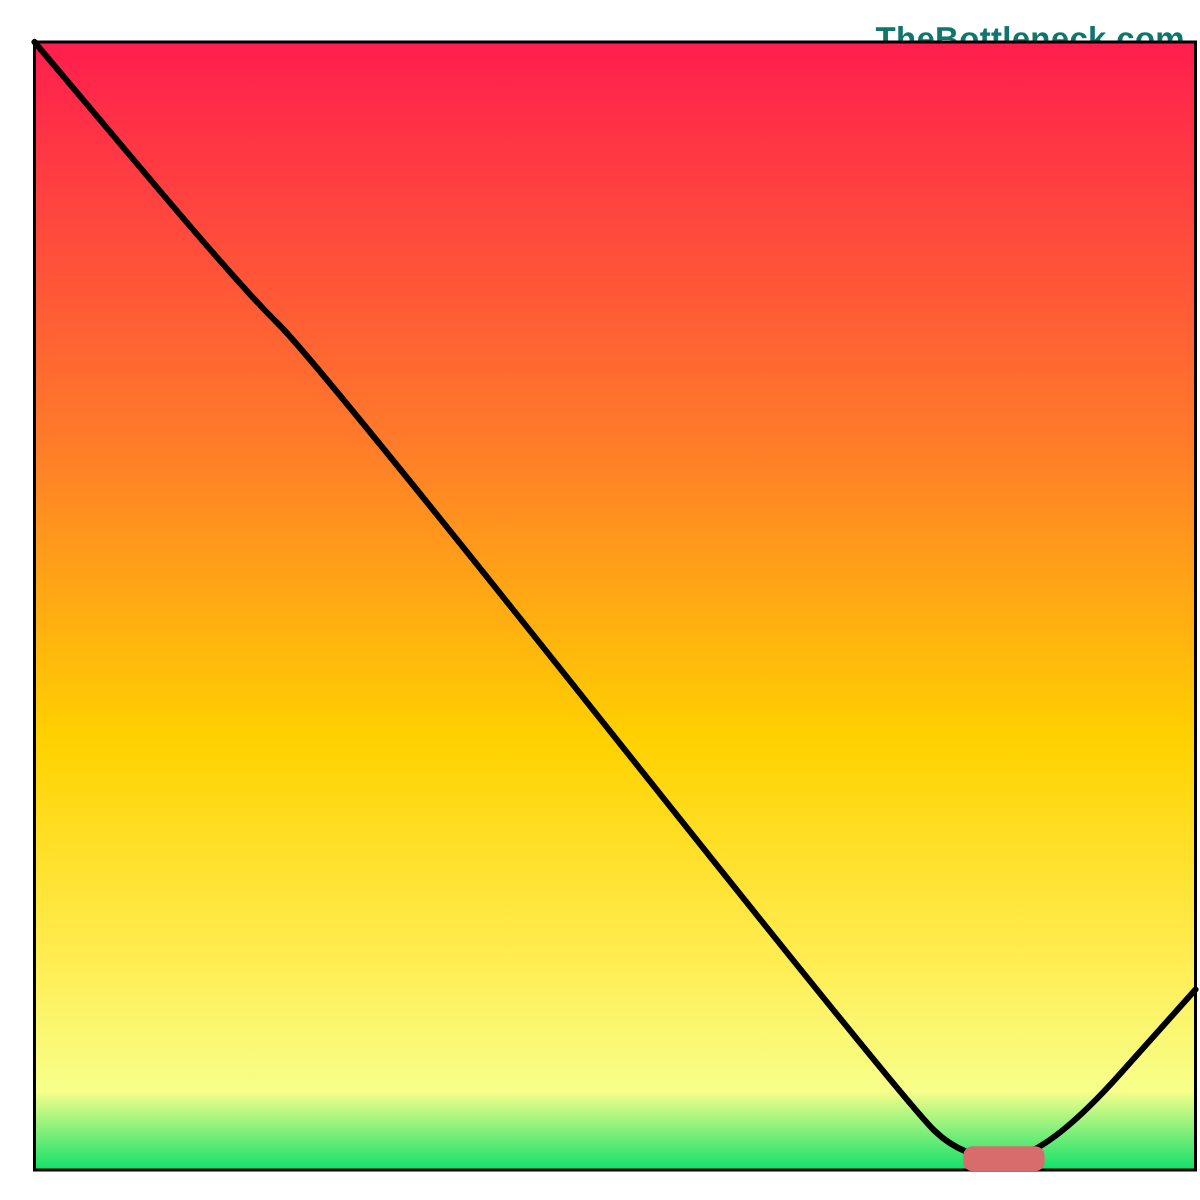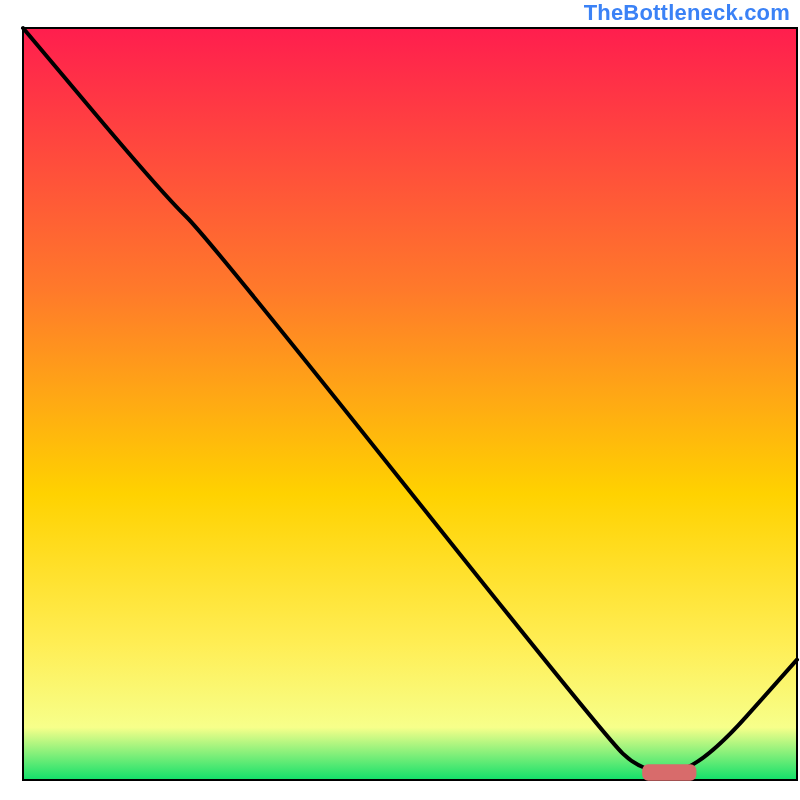--- a/index.html
+++ b/index.html
@@ -11,25 +11,25 @@
     font-family: Arial, Helvetica, sans-serif;
     overflow: hidden;
   }
   .stage {
     position: relative;
     width: 800px;
     height: 800px;
   }
   .attribution {
     position: absolute;
-    top: 0;
+    top: 13px;
     right: 10px;
     font-size: 22px;
     font-weight: 600;
-    color: #3b82f6;
+    color: #0f766e;
     letter-spacing: 0.2px;
   }
   svg.chart {
     position: absolute;
     left: 0;
     top: 0;
   }
 </style>
 </head>
 <body>

